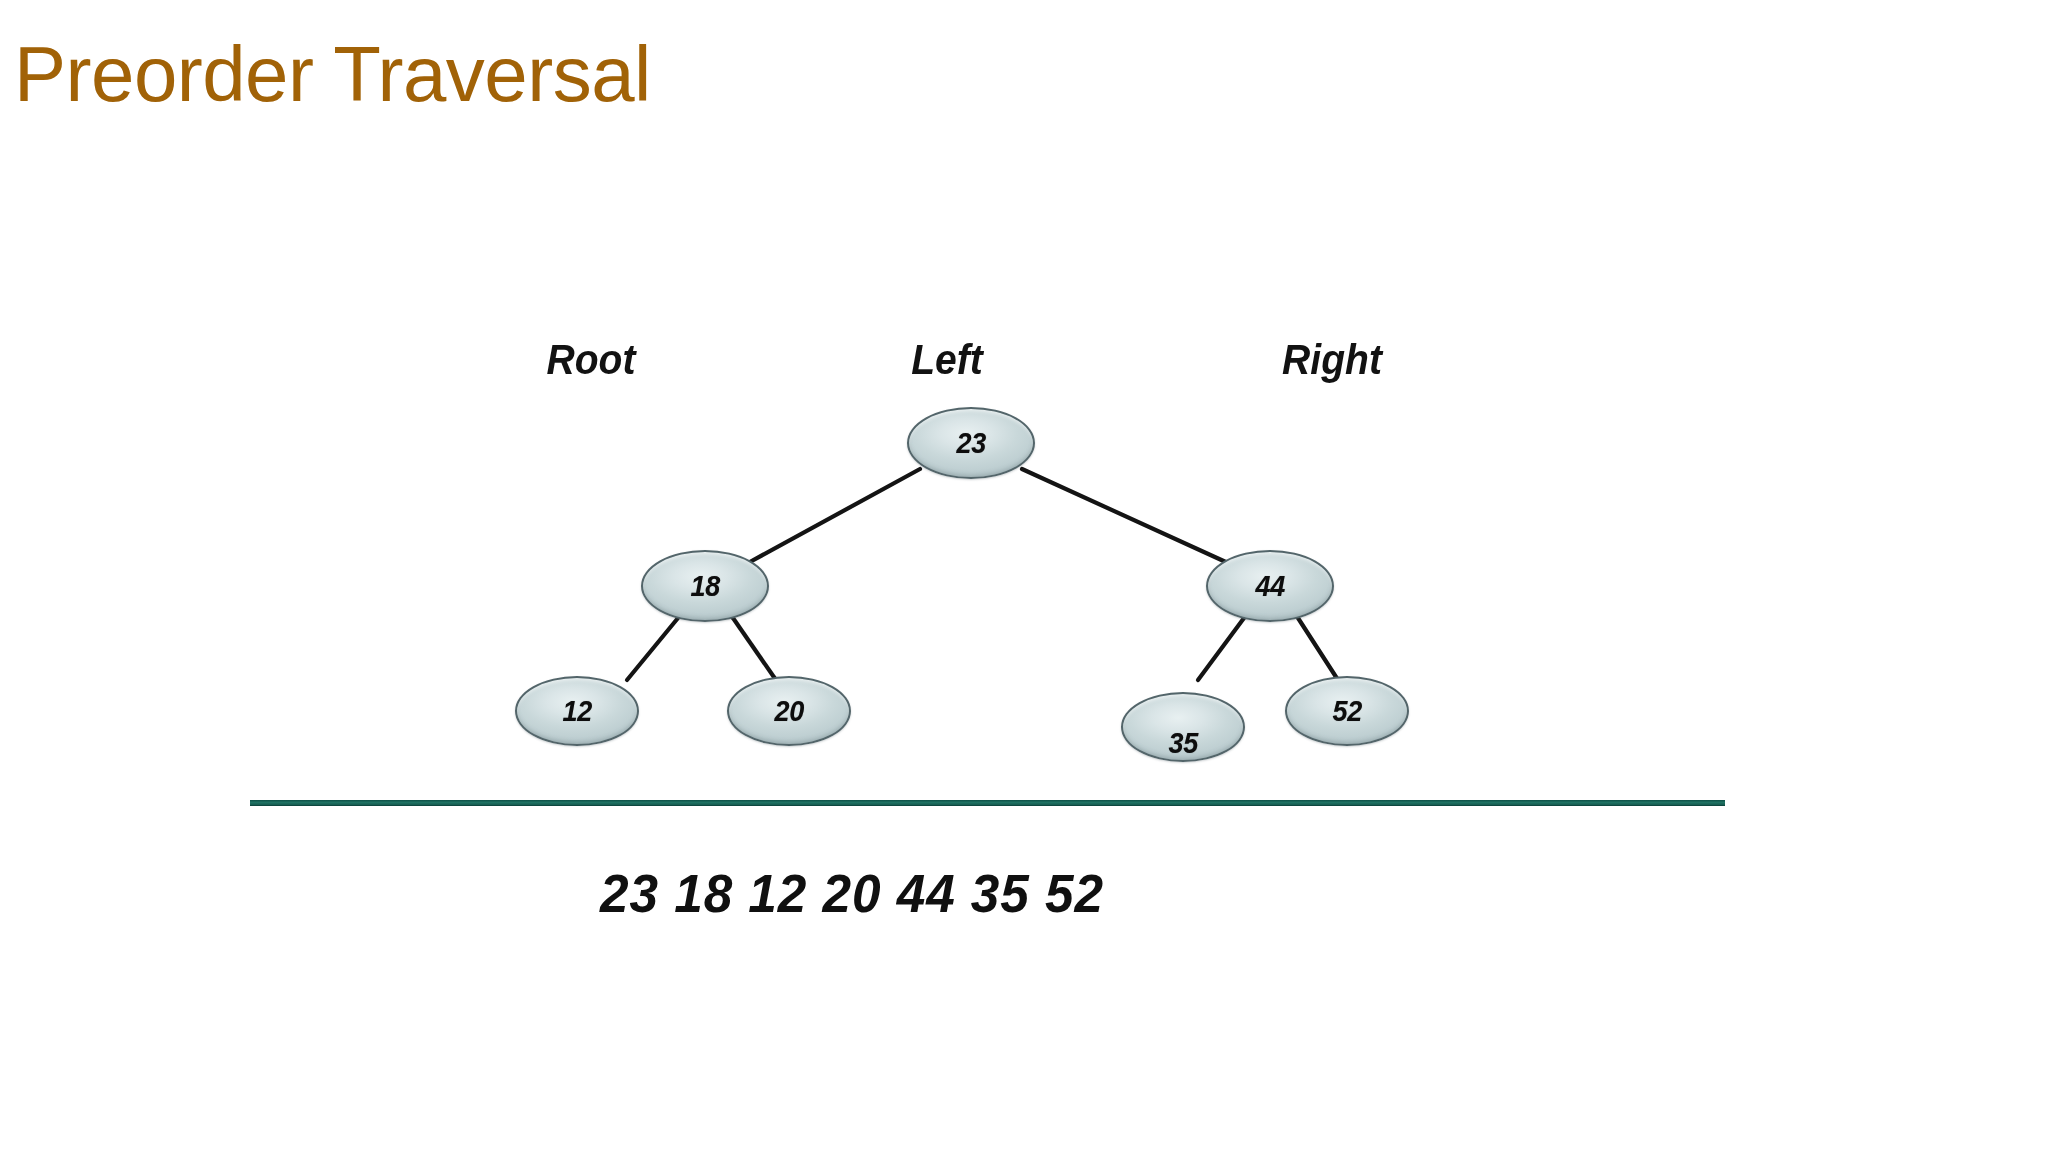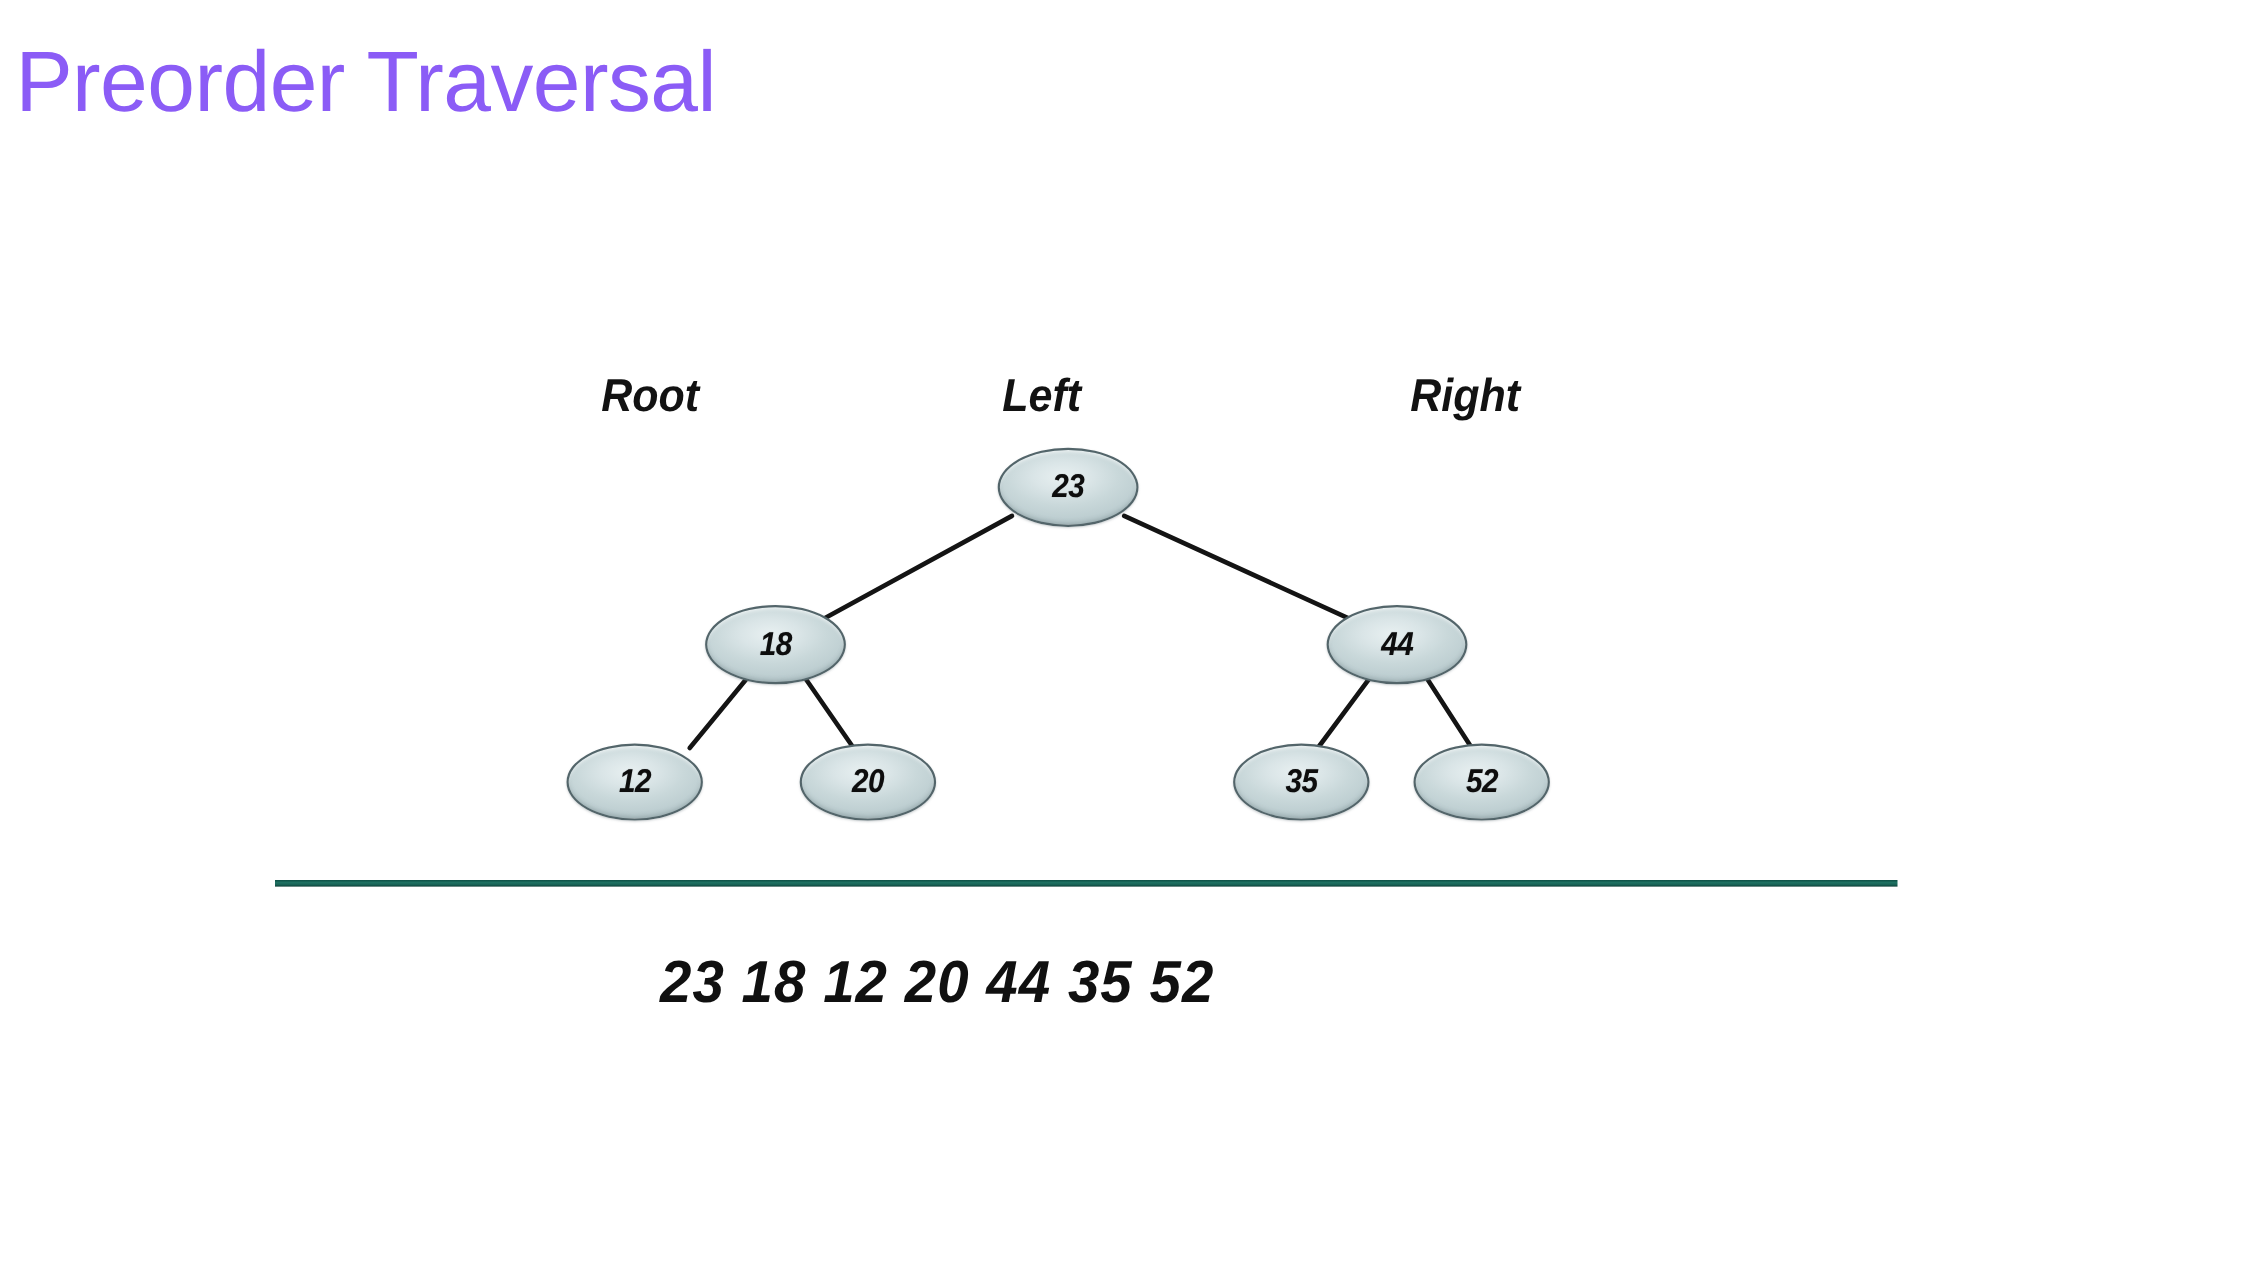--- a/index.html
+++ b/index.html
@@ -120,21 +120,21 @@
     color: #101010;
     white-space: nowrap;
     letter-spacing: 1px;
     transform: scaleX(0.95);
     transform-origin: left center;
   }
 </style>
 </head>
 <body style="background: rgb(255, 255, 255);">
 
-<div id="slide-title" style="color: #8b5cf6;">Preorder Traversal</div>
+<div id="slide-title" style="color: #a16207;">Preorder Traversal</div>
 
 <div id="figure">
 
   <div id="column-labels">
       <div class="col-label" style="left: 471px; top: 336px; width: 240px;">Root</div>
       <div class="col-label" style="left: 827px; top: 336px; width: 240px;">Left</div>
       <div class="col-label" style="left: 1212px; top: 336px; width: 240px;">Right</div>
     </div>
 
   <svg id="tree-svg" viewBox="0 0 2048 1152">
@@ -157,21 +157,21 @@
       </div>
       <div class="tree-node" style="left: 1206px; top: 550px; width: 128px; height: 72px; border-color: rgb(83, 101, 106); text-align: right;">
         <span class="node-value" style="color: rgb(13, 13, 13);">44</span>
       </div>
       <div class="tree-node" style="left: 515px; top: 676px; width: 124px; height: 70px; border-color: rgb(83, 101, 106);">
         <span class="node-value" style="color: rgb(13, 13, 13);">12</span>
       </div>
       <div class="tree-node" style="left: 727px; top: 676px; width: 124px; height: 70px; border-color: rgb(83, 101, 106);">
         <span class="node-value" style="color: rgb(13, 13, 13);">20</span>
       </div>
-      <div class="tree-node" style="left: 1121px; top: 676px; width: 124px; height: 70px; border-color: rgb(83, 101, 106);">
+      <div class="tree-node" style="left: 1121px; top: 692px; width: 124px; height: 70px; border-color: rgb(83, 101, 106); align-items: flex-end;">
         <span class="node-value" style="color: rgb(13, 13, 13);">35</span>
       </div>
       <div class="tree-node" style="left: 1285px; top: 676px; width: 124px; height: 70px; border-color: rgb(83, 101, 106);">
         <span class="node-value" style="color: rgb(13, 13, 13);">52</span>
       </div>
     </div>
 
   <div id="divider" style="left: 250px; top: 800px; width: 1475px;"></div>
 
   <div id="traversal-sequence" style="left: 600px; top: 862px;">23 18 12 20 44 35 52</div>

